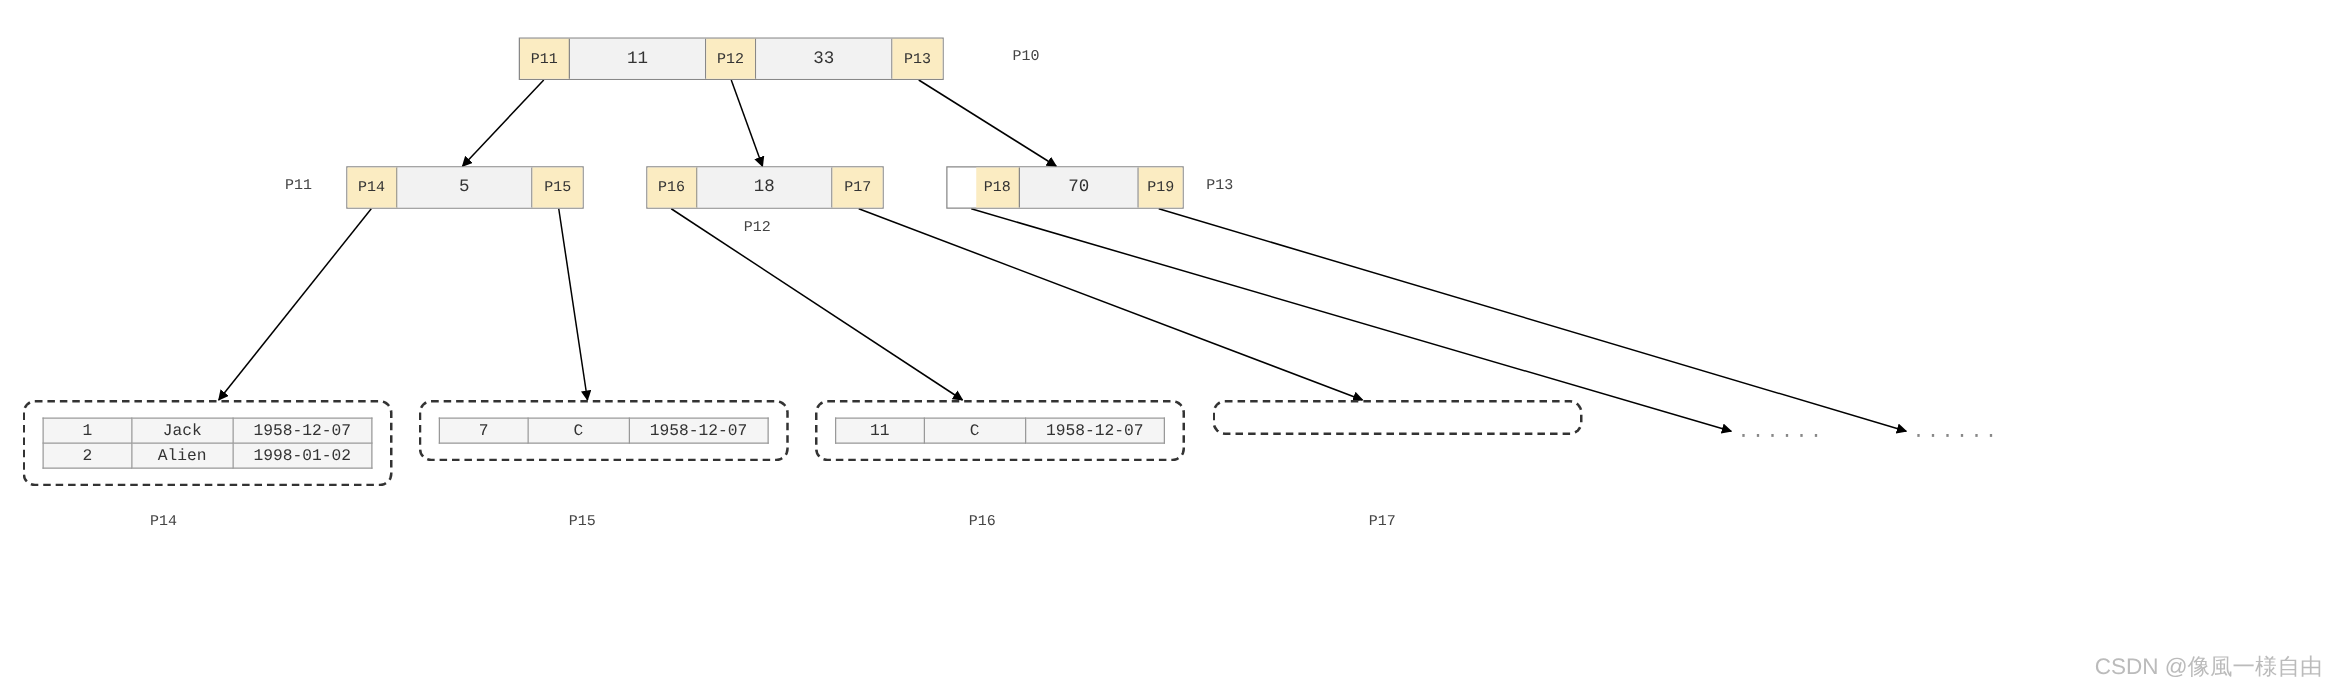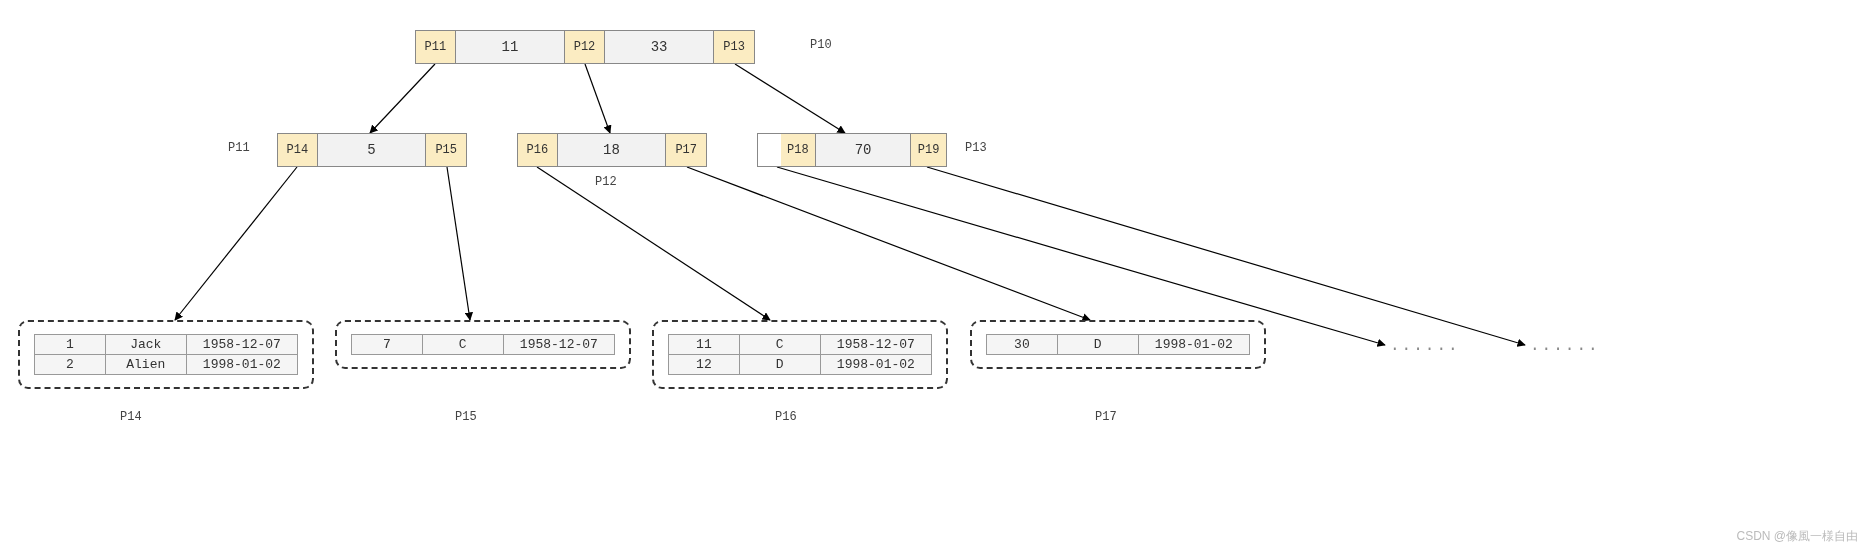--- a/index.html
+++ b/index.html
@@ -90,21 +90,21 @@
     color: #888;
     font-size: 16px;
   }
 
   .watermark {
     position: absolute;
     right: 10px;
     bottom: 4px;
     color: #bbb;
     font-family: sans-serif;
-    font-size: 12px;
+    font-size: 18px;
     margin-top: 40px;
   }
 </style>
 </head>
 <body>
 
 <svg class="arrows">
   <defs>
     <marker id="arr" viewBox="0 0 10 10" refX="9" refY="5" markerWidth="7" markerHeight="7" orient="auto-start-reverse">
       <path d="M 0 0 L 10 5 L 0 10 z" fill="#000"></path>
@@ -202,43 +202,33 @@
         <col class="c1">
         <col class="c2">
         <col class="c3">
       </colgroup>
     <tbody>
         <tr>
       <td>11</td>
       <td>C</td>
       <td>1958-12-07</td>
     </tr>
-    <tr>
-      <td>12</td>
-      <td>D</td>
-      <td>1998-01-02</td>
-    </tr>
   </tbody>
     </table>
 </div>
 <div class="label" style="left:775px; top:410px;">P16</div>
 
 <div class="leaf" style="left:970px; top:320px; width:296px;">
   <table>
     <colgroup>
         <col class="c1">
         <col class="c2">
         <col class="c3">
       </colgroup>
     <tbody>
-    <tr>
-      <td>30</td>
-      <td>D</td>
-      <td>1998-01-02</td>
-    </tr>
   </tbody>
     </table>
 </div>
 <div class="label" style="left:1095px; top:410px;">P17</div>
 
 <div class="dots" style="left:1390px; top:340px;">······</div>
 <div class="dots" style="left:1530px; top:340px;">······</div>
 
 <div class="watermark">CSDN @像風一様自由</div>
 

